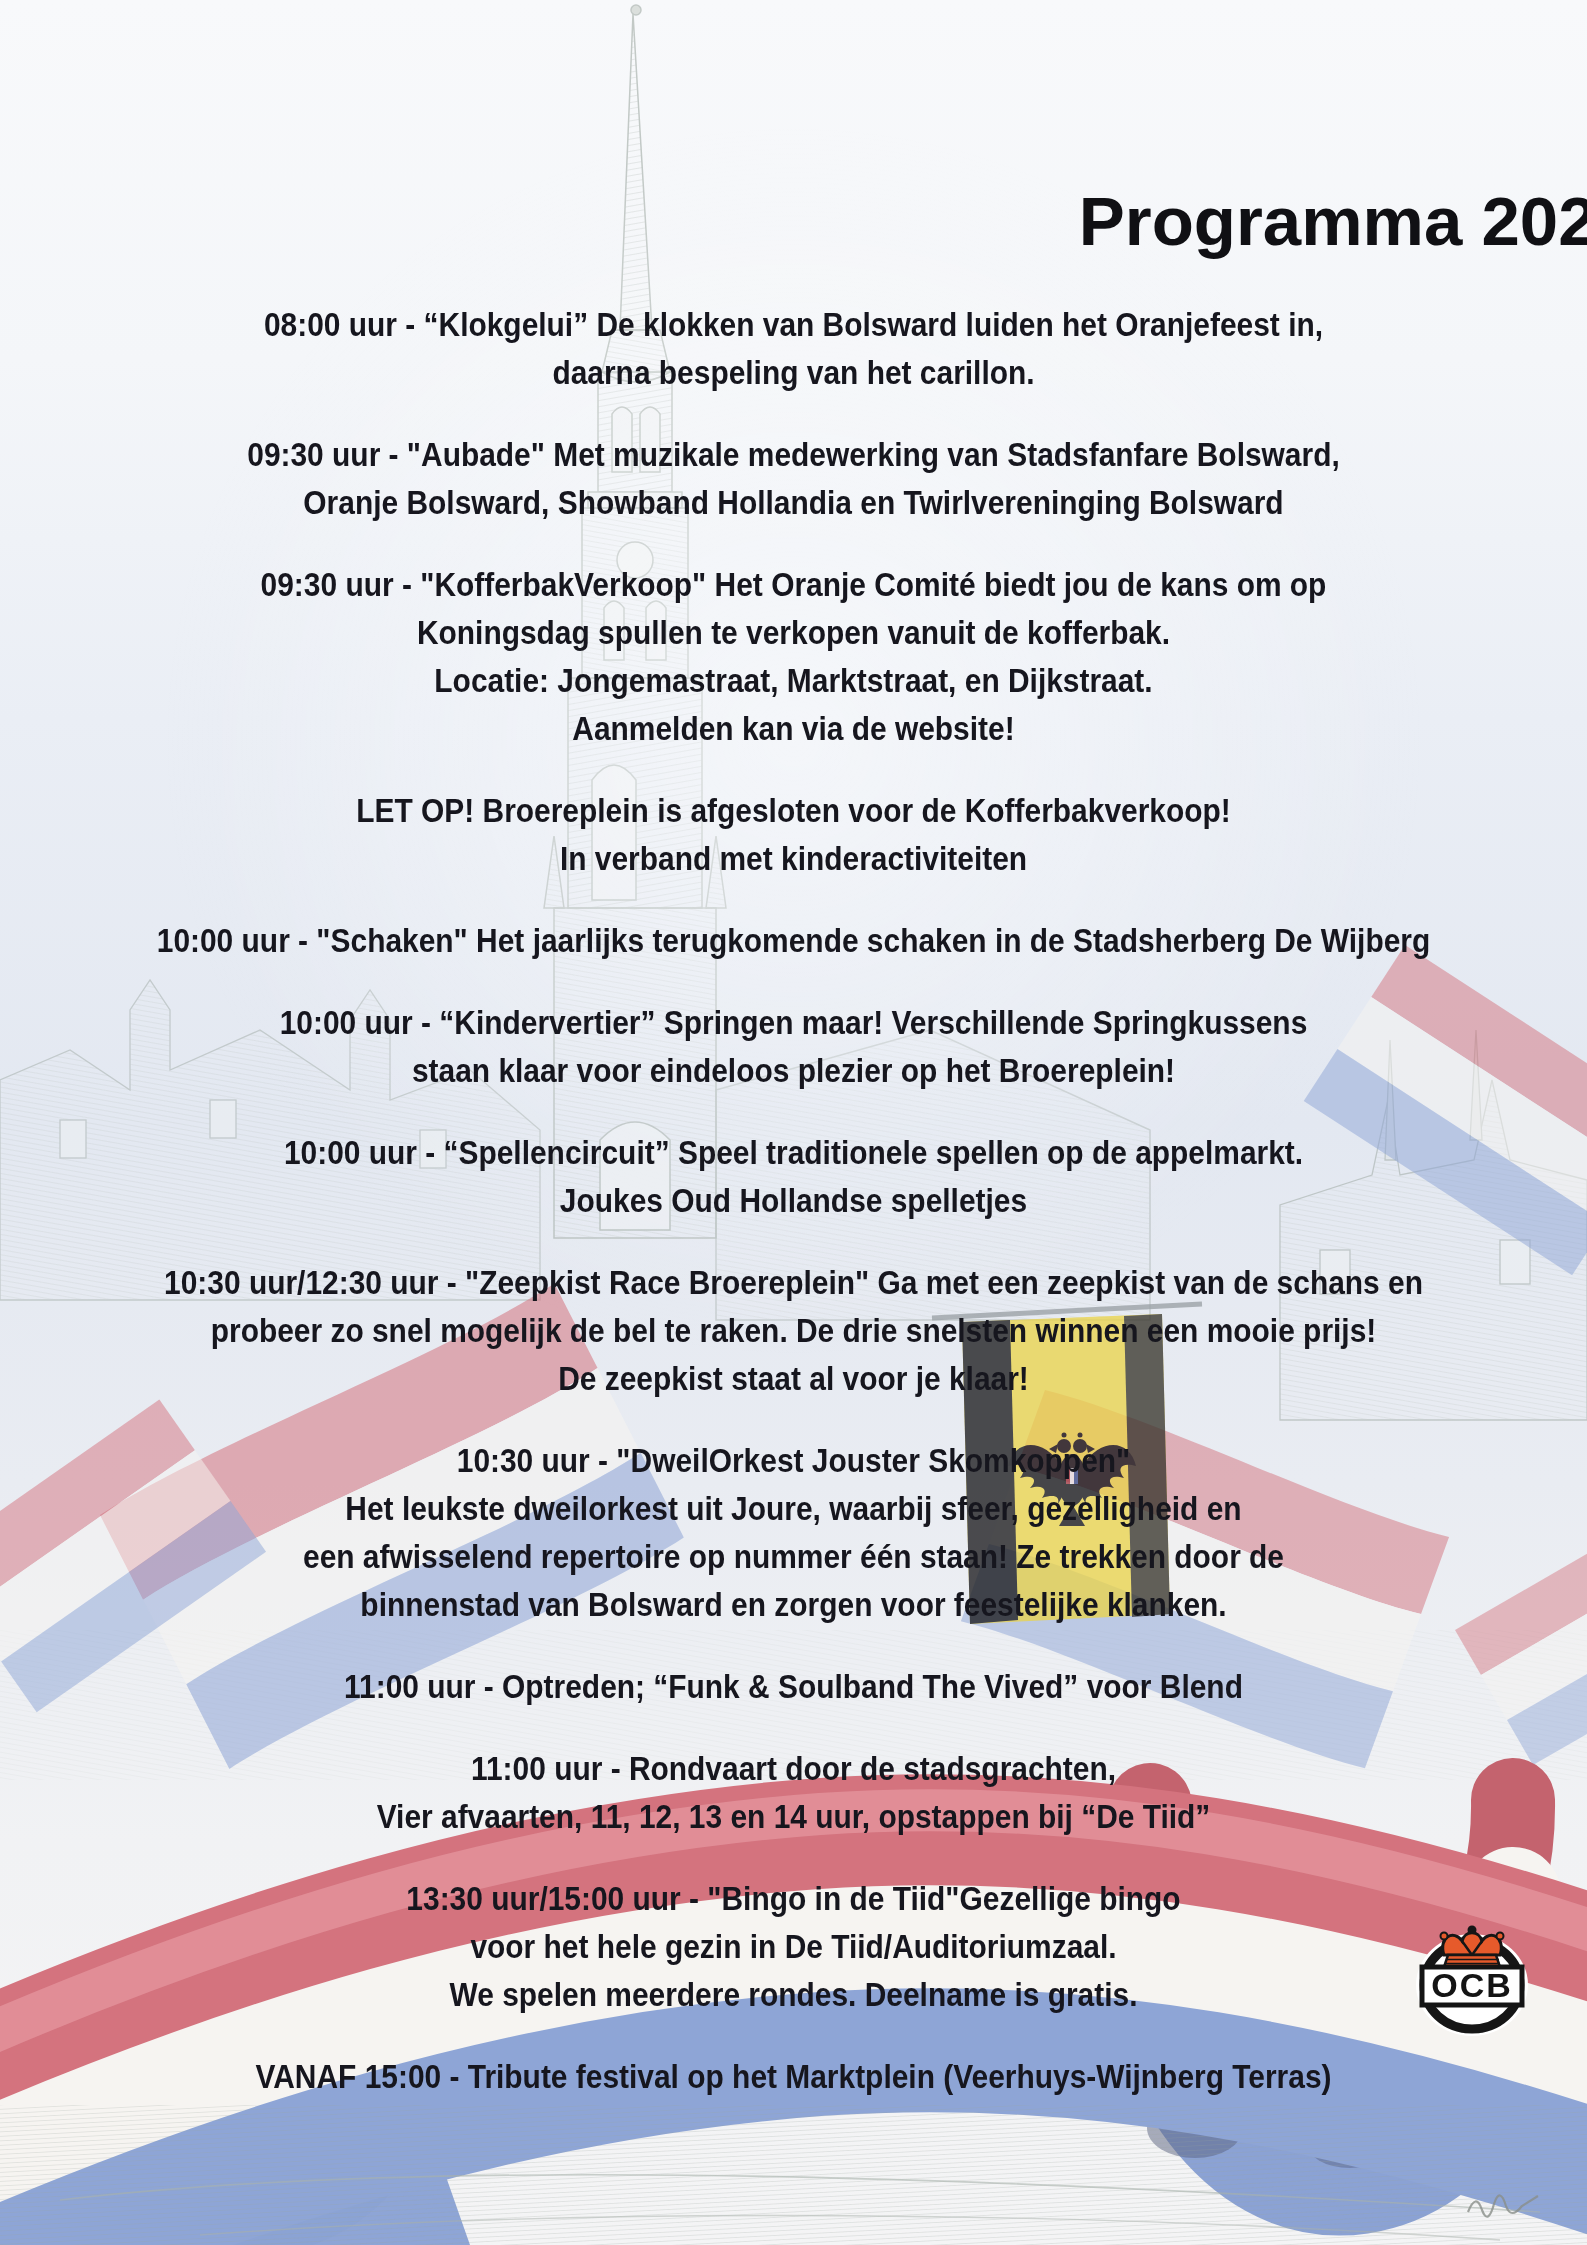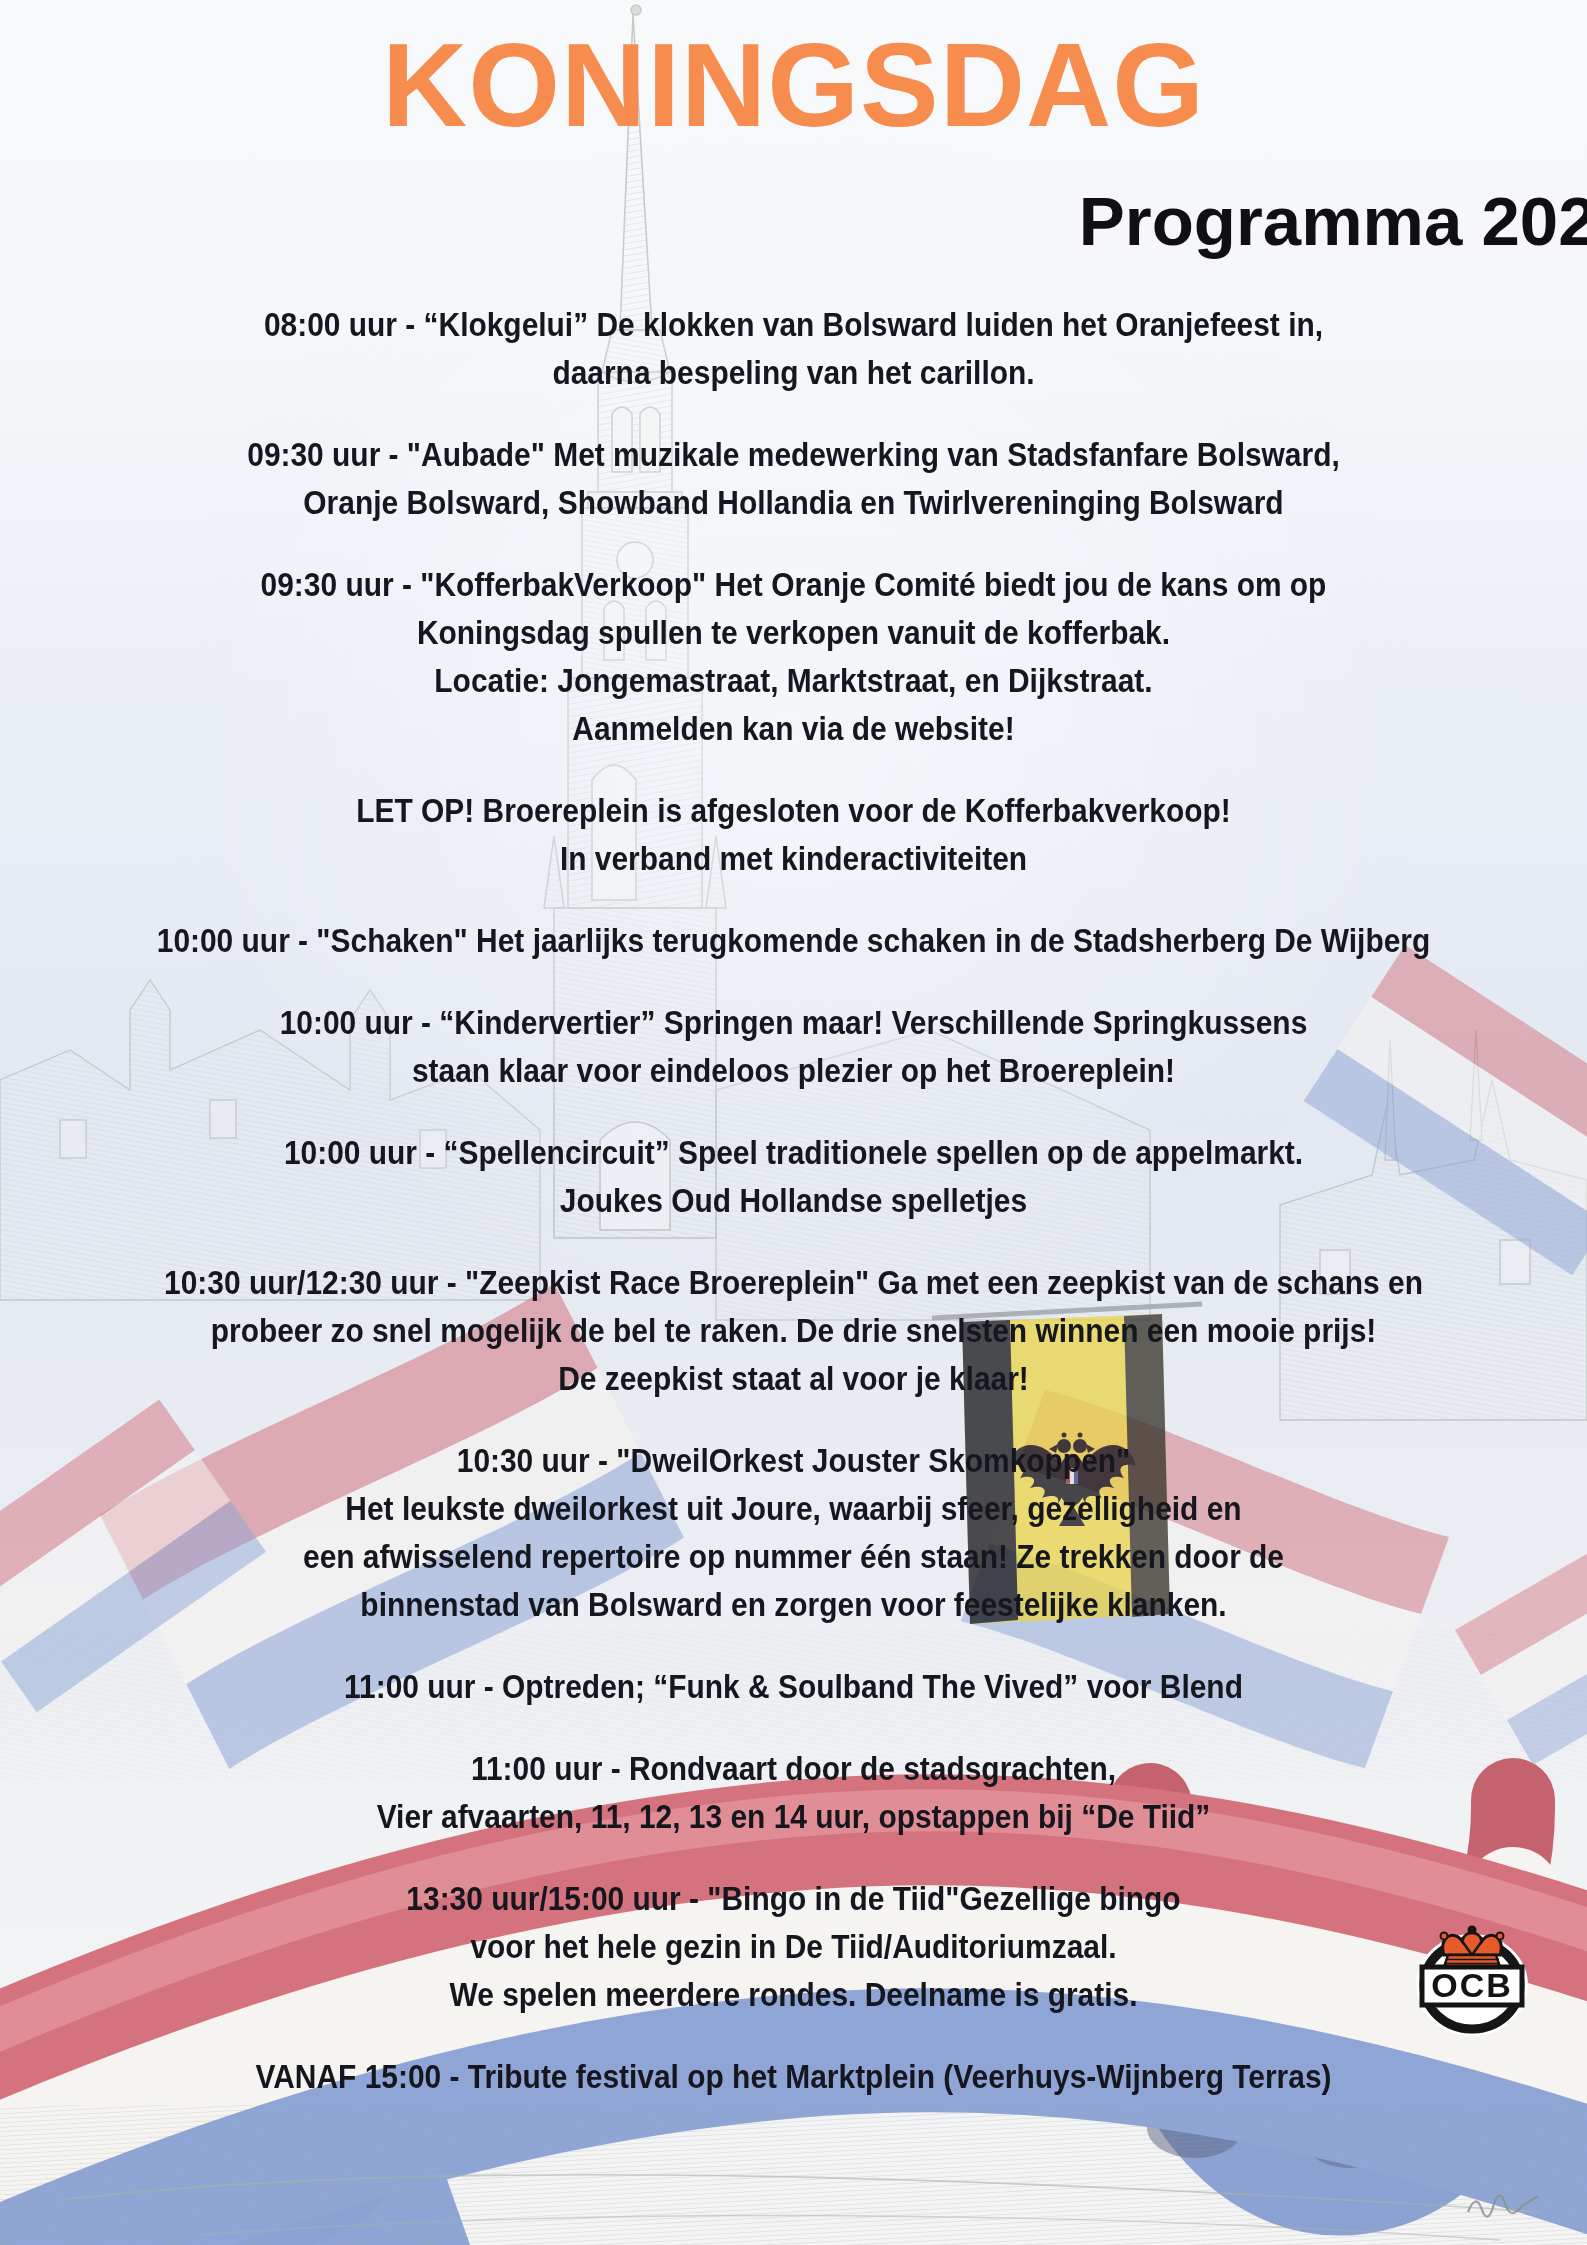--- a/index.html
+++ b/index.html
@@ -157,21 +157,20 @@
       <rect x="0" y="2105" width="1587" height="140" fill="url(#hatchV)" opacity="0.4"></rect>
       <path d="M60 2200 C400 2160 900 2170 1540 2212" stroke="#a9b2ab" stroke-width="1.6" fill="none" opacity="0.6"></path>
       <path d="M200 2235 C600 2205 1100 2212 1500 2240" stroke="#a9b2ab" stroke-width="1.4" fill="none" opacity="0.5"></path>
     </g>
 
     <path d="M1468 2212 q8 -20 14 -2 q6 16 12 -6 q6 -18 12 2 q5 14 16 0 l16 -10" stroke="#8a8f89" stroke-width="2.2" fill="none" opacity="0.8"></path>
   </svg>
 
   <div class="veil"></div>
 
-  <div class="title">KONINGSDAG</div>
   <div class="subtitle">Programma 2026</div>
 
   <div class="program">
     <p class="event">
       <span>08:00 uur - “Klokgelui” De klokken van Bolsward luiden het Oranjefeest in,</span><br>
       <span>daarna bespeling  van het carillon.</span>
     </p>
     <p class="event">
       <span>09:30 uur - "Aubade" Met muzikale medewerking van Stadsfanfare Bolsward,</span><br>
       <span>Oranje Bolsward, Showband Hollandia en Twirlvereninging Bolsward</span>

